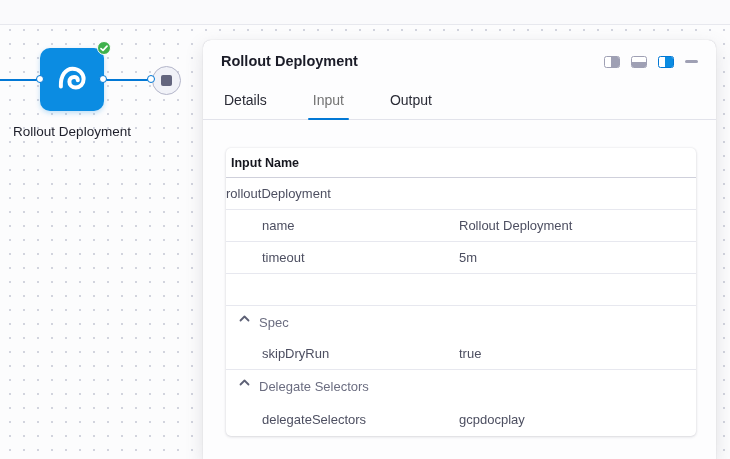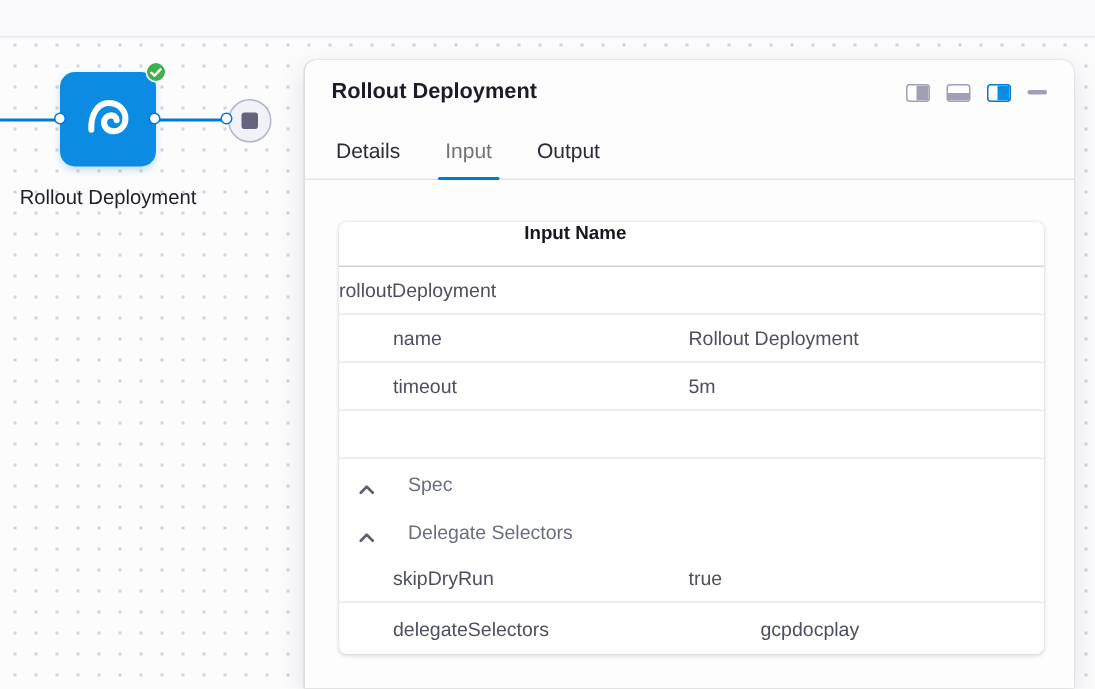--- a/index.html
+++ b/index.html
@@ -78,54 +78,54 @@
   .fill-bottom { left:0; right:0; bottom:0; height:45%; }
   .layout-btn.active { border-color:#0278d5; }
   .layout-btn.active .fill { background:#0b8ce2; }
   .minimize-btn {
     width:13px; height:13px; border:none; background:transparent; padding:0;
     cursor:pointer; display:flex; align-items:center; justify-content:center;
   }
   .minus-bar { width:13px; height:2.5px; background:#9fa0b4; border-radius:2px; }
 
   .tabs {
-    display:flex; gap:24px; padding-left:18px; height:42px;
+    display:flex; gap:40px; padding-left:18px; height:42px;
     align-items:flex-end; border-bottom:1px solid #e2e3eb;
   }
   .tab {
     font-size:14px; color:#2a2b36; padding:0 3px 11px; position:relative; cursor:pointer;
   }
   .tab.active { font-weight:400; color:#737373; }
   .tab.active::after {
     content:""; position:absolute; left:-2px; right:-2px; bottom:-1px;
     height:2.5px; background:#0278d5; border-radius:1px;
   }
 
   .panel-body { padding:28px 20px 0 23px; }
   .card {
     width:470px; background:#fff; border-radius:5px;
     box-shadow:0 1px 3px rgba(40,41,61,.15), 0 0 2px rgba(40,41,61,.1);
     overflow:hidden;
   }
   .thead {
     display:flex; align-items:center; height:30px;
     border-bottom:1px solid #cfd0db;
-    font-size:12.5px; font-weight:700; color:#16171f;flex-direction:column;
+    font-size:12.5px; font-weight:700; color:#16171f;
   }
   .thead .c1 { width:233px; padding-left:5px; }
   .trow {
     display:flex; align-items:center; height:32px;
     border-bottom:1px solid #e7e8ef; font-size:13px; color:#4d4f61;
   }
   .trow .c1 { width:233px; padding-left:36px; }
   .trow .c2, .thead .c2 { flex:1; }
   .trow.section { border-bottom:none; color:#6b6d80; }
-  .trow.section .c1 { padding-left:13px; display:flex; align-items:flex-end; gap:22px; }
+  .trow.section .c1 { padding-left:13px; display:flex; align-items:flex-start; gap:9px; }
   .trow.noborder { border-bottom:none; }
-  .trow.last { height:34px;gap:48px; }
+  .trow.last { height:34px; }
   .chev { display:inline-flex; cursor:pointer; }
 </style>
 </head>
 <body>
 
 <div class="canvas">
   <div class="topbar"></div>
 
   <div class="edge edge-left"></div>
   <div class="edge edge-mid"></div>
@@ -202,36 +202,36 @@
           <span class="chev">
             <svg width="11" height="7" viewBox="0 0 11 7">
               <path d="M1.5 5.5 L5.5 1.5 L9.5 5.5" fill="none" stroke="#5d6075" stroke-width="1.8" stroke-linecap="round" stroke-linejoin="round"></path>
             </svg>
           </span>
           <span>Spec</span>
         </div>
         <div class="c2"></div>
       </div>
 
+      <div class="trow">
+        <div class="c1">skipDryRun</div>
+        <div class="c2">true</div>
+      </div>
+
       <div class="trow section">
         <div class="c1">
           <span class="chev">
             <svg width="11" height="7" viewBox="0 0 11 7">
               <path d="M1.5 5.5 L5.5 1.5 L9.5 5.5" fill="none" stroke="#5d6075" stroke-width="1.8" stroke-linecap="round" stroke-linejoin="round"></path>
             </svg>
           </span>
           <span>Delegate Selectors</span>
         </div>
         <div class="c2"></div>
       </div>
 
-      <div class="trow">
-        <div class="c1">skipDryRun</div>
-        <div class="c2">true</div>
-      </div>
-
       <div class="trow noborder last">
         <div class="c1">delegateSelectors</div>
         <div class="c2">gcpdocplay</div>
       </div>
     </div>
   </div>
 </div>
 
 </body></html>

